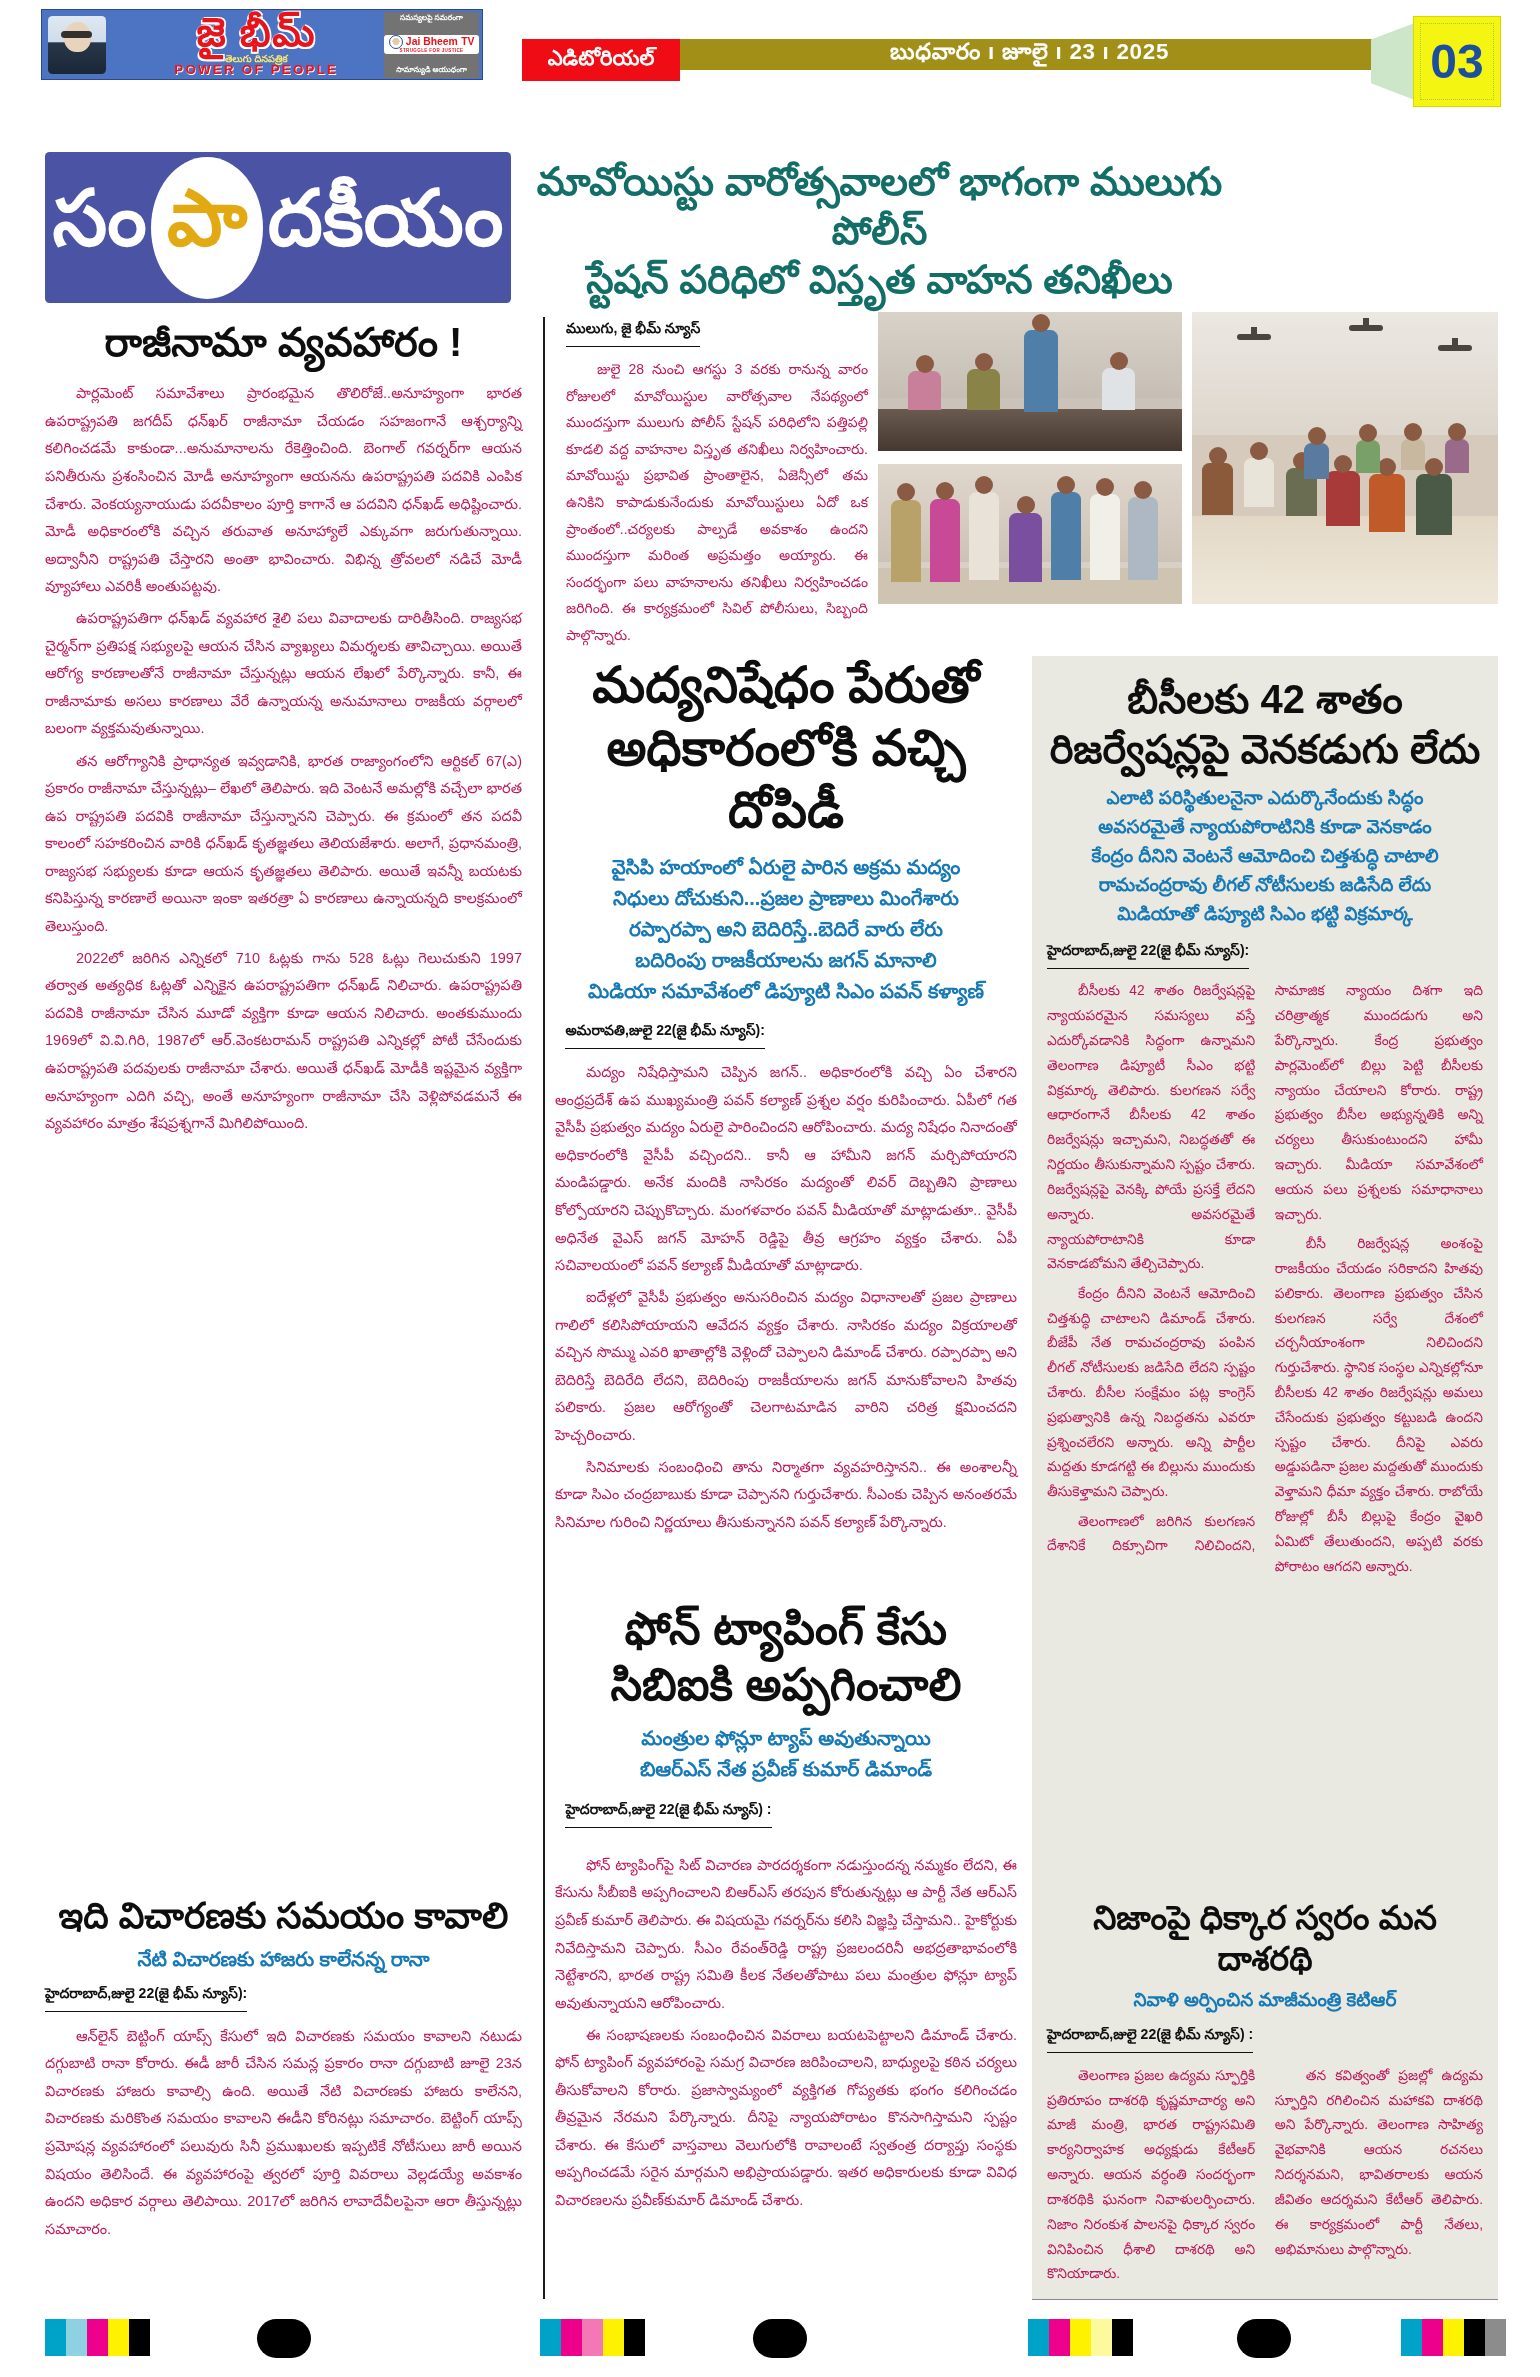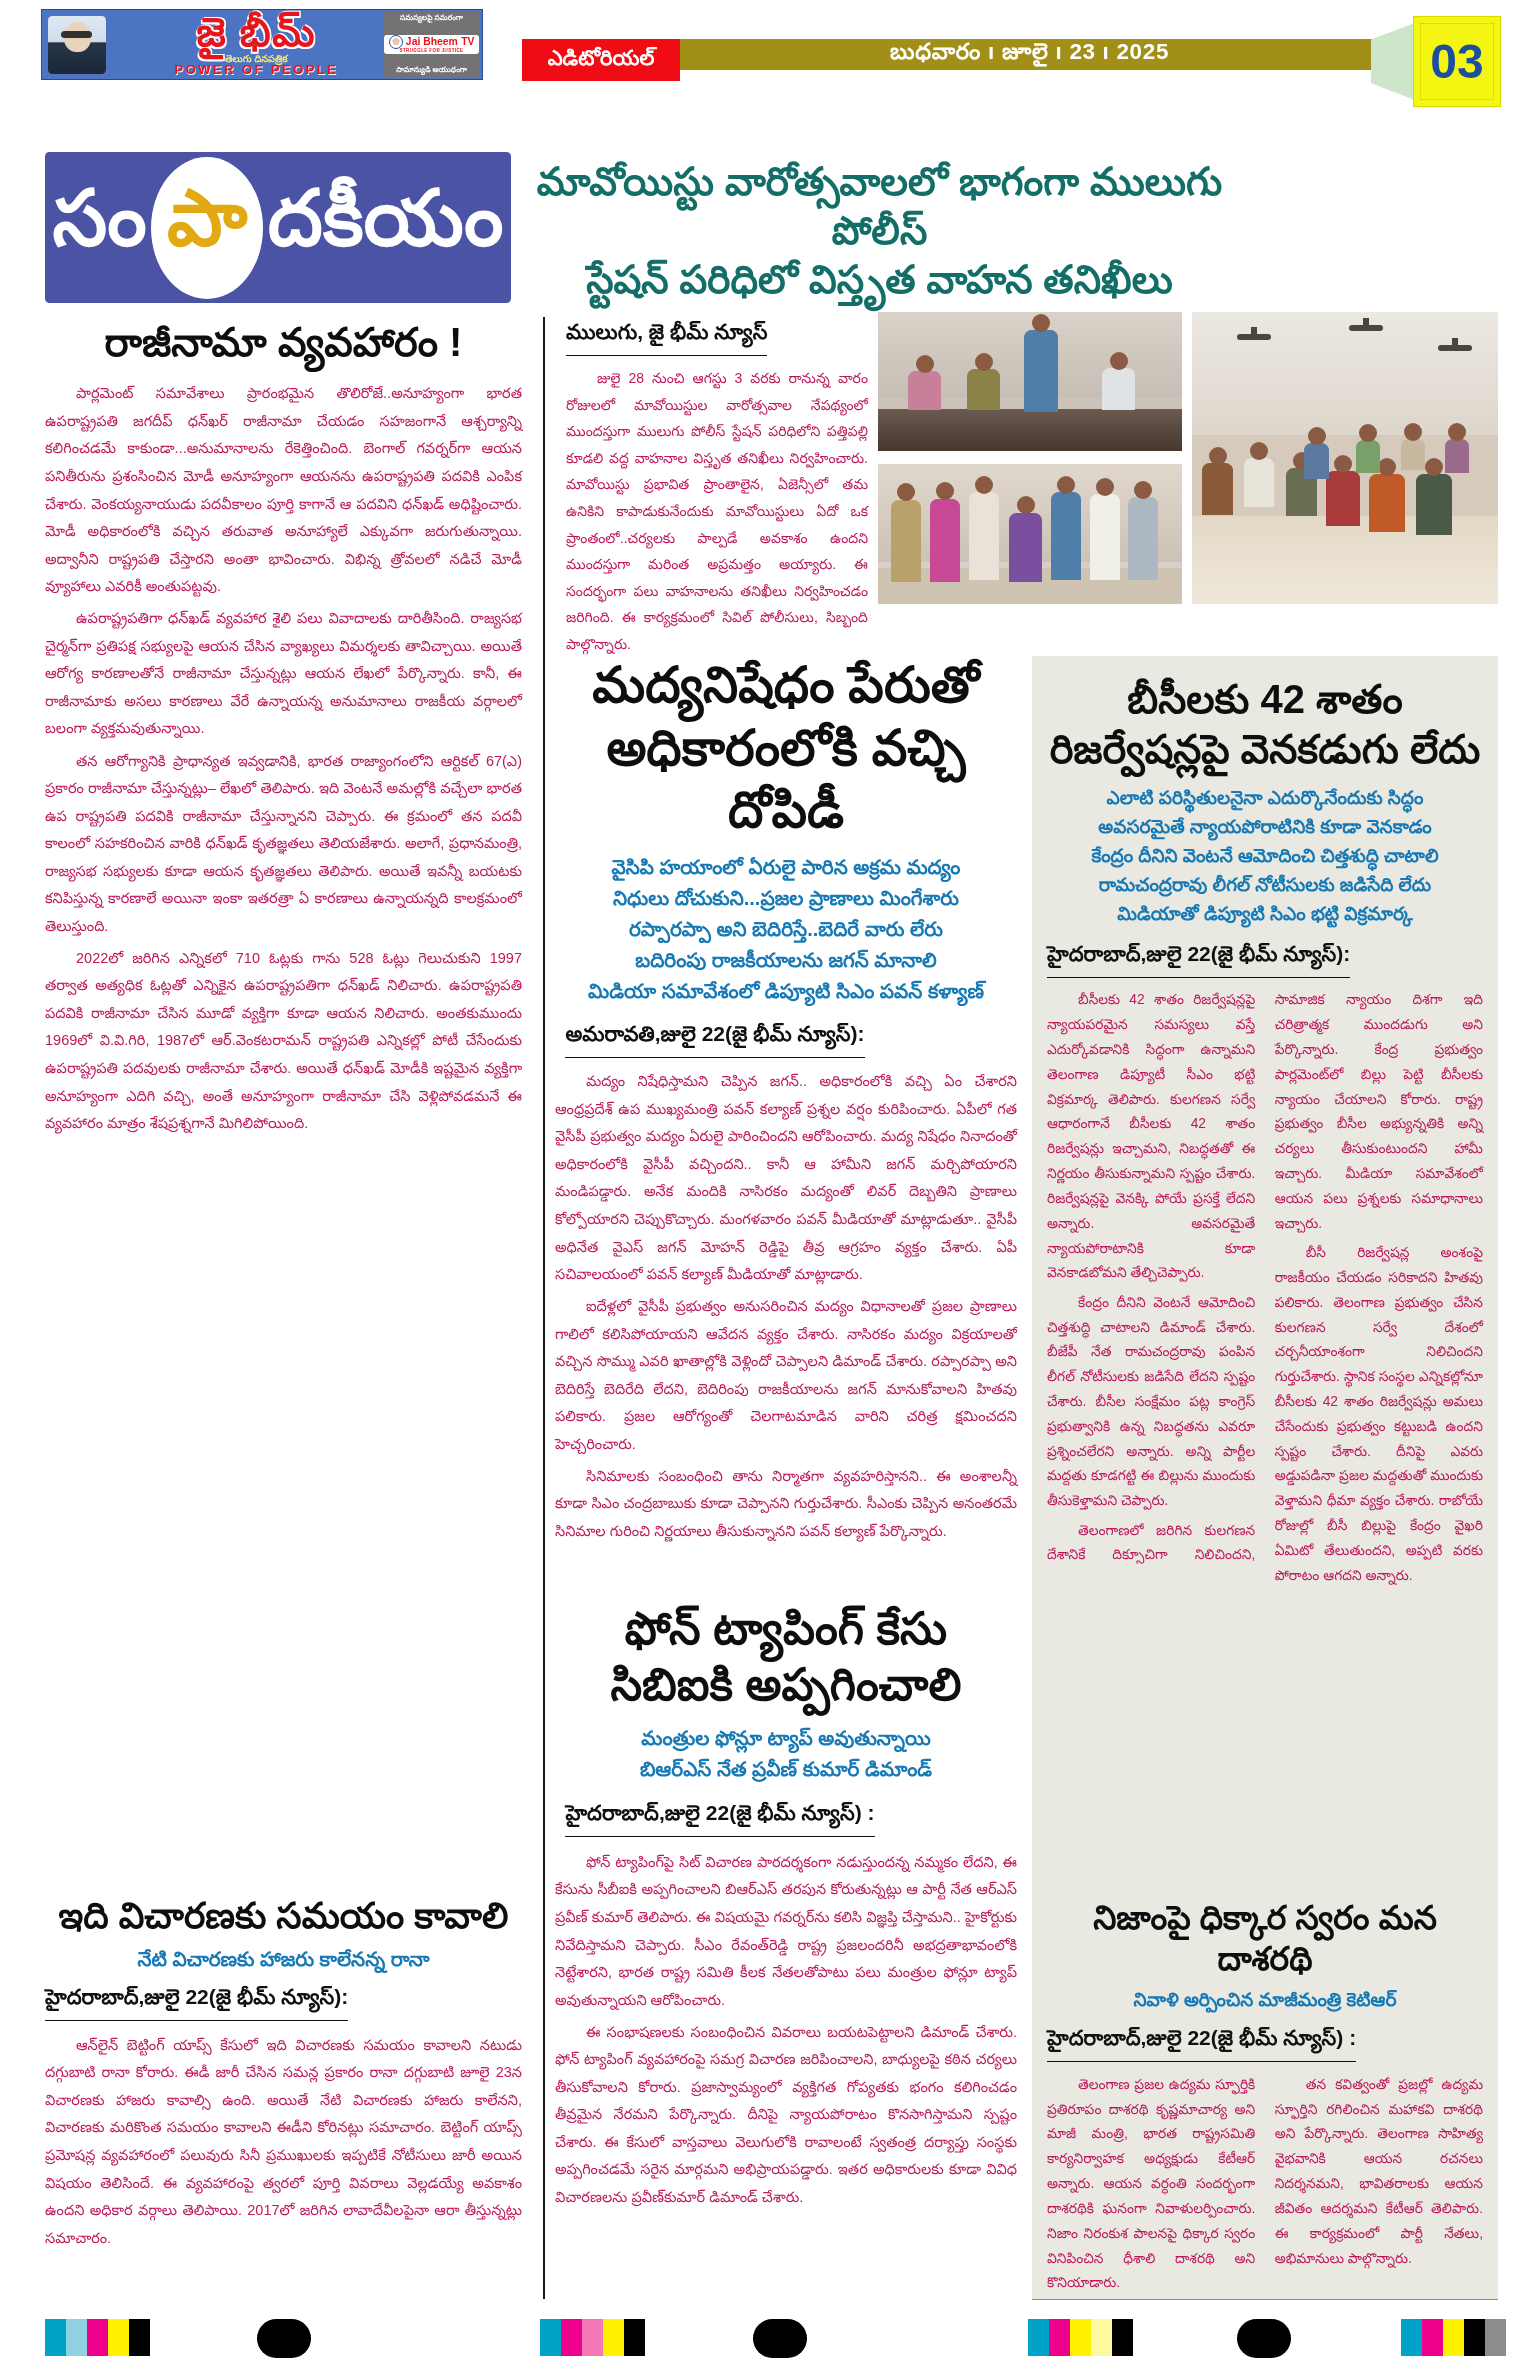--- a/index.html
+++ b/index.html
@@ -45,21 +45,21 @@
             display:flex;align-items:center;justify-content:center;}
   .mast-text{font-size:78px;font-weight:900;color:#ffffff;display:flex;align-items:center;}
   .mast-oval{width:112px;height:142px;background:#ffffff;border-radius:50%;display:flex;align-items:center;
             justify-content:center;margin:0 4.5px;color:#e2a912;}
   
   .vrule{position:absolute;width:1.5px;background:#1a1a1a;}
   
   .headline{font-weight:900;color:#0e0e0e;text-align:center;line-height:1.25;}
   .teal{color:#136e68;}
   .subheads{color:#1779b5;font-weight:700;text-align:center;font-size:20px;line-height:1.55;}
-  .byline{font-weight:800;font-size:21px;color:#101010;border-bottom:1.5px solid #101010;
+  .byline{font-weight:800;font-size:14px;color:#101010;border-bottom:1.5px solid #101010;
           display:inline-block;padding-bottom:6px;}
   .bodytxt{font-size:14.5px;line-height:1.9;text-align:justify;color:#be185d;}
   .bodytxt p{margin:0 0 4.5px 0;text-indent:31px;}
   .twocol{column-count:2;column-gap:19.4px;font-size:13.8px;line-height:1.8;}
   .graybox{left:1032px;top:656px;width:466px;height:1643px;background:#e9e9e2;border-bottom:0.7px solid #8a8a8a;}
   
   .photo{position:absolute;overflow:hidden;background:#cbc3ba;}
   .photo .wall{position:absolute;left:0;top:0;right:0;height:62%;background:linear-gradient(180deg,#d8d2c9,#c6beb4);}
   .photo .table{position:absolute;left:0;bottom:0;right:0;height:30%;background:linear-gradient(180deg,#6a5a50,#46382f);}
   .person{position:absolute;border-radius:7.5px 7.5px 0 0;}
@@ -211,21 +211,21 @@
 <div class="abs" style="left:555px;top:1601px;width:462px;">
   <div class="headline" style="font-size:45px;">
     <div>ఫోన్ ట్యాపింగ్ కేసు</div>
     <div>సిబిఐకి అప్పగించాలి</div>
   </div>
   <div class="subheads" style="margin-top:9px;">
     <div>మంత్రుల ఫోన్లూ ట్యాప్ అవుతున్నాయి</div>
     <div>బిఆర్ఎస్ నేత ప్రవీణ్ కుమార్ డిమాండ్</div>
   </div>
   <div style="margin-top:16.4px;margin-left:10.4px;"><span class="byline">హైదరాబాద్,జులై 22(జై భీమ్ న్యూస్) :</span></div>
-  <div class="bodytxt" style="margin-top:12px;">
+  <div class="bodytxt" style="margin-top:24px;">
     <p>ఫోన్ ట్యాపింగ్‌పై సిట్ విచారణ పారదర్శకంగా నడుస్తుందన్న నమ్మకం లేదని, ఈ కేసును సీబీఐకి అప్పగించాలని బిఆర్ఎస్ తరపున కోరుతున్నట్లు ఆ పార్టీ నేత ఆర్ఎస్ ప్రవీణ్ కుమార్ తెలిపారు. ఈ విషయమై గవర్నర్‌ను కలిసి విజ్ఞప్తి చేస్తామని.. హైకోర్టుకు నివేదిస్తామని చెప్పారు. సీఎం రేవంత్‌రెడ్డి రాష్ట్ర ప్రజలందరినీ అభద్రతాభావంలోకి నెట్టేశారని, భారత రాష్ట్ర సమితి కీలక నేతలతోపాటు పలు మంత్రుల ఫోన్లూ ట్యాప్ అవుతున్నాయని ఆరోపించారు.</p>
     <p>ఈ సంభాషణలకు సంబంధించిన వివరాలు బయటపెట్టాలని డిమాండ్ చేశారు. ఫోన్ ట్యాపింగ్ వ్యవహారంపై సమగ్ర విచారణ జరిపించాలని, బాధ్యులపై కఠిన చర్యలు తీసుకోవాలని కోరారు. ప్రజాస్వామ్యంలో వ్యక్తిగత గోప్యతకు భంగం కలిగించడం తీవ్రమైన నేరమని పేర్కొన్నారు. దీనిపై న్యాయపోరాటం కొనసాగిస్తామని స్పష్టం చేశారు. ఈ కేసులో వాస్తవాలు వెలుగులోకి రావాలంటే స్వతంత్ర దర్యాప్తు సంస్థకు అప్పగించడమే సరైన మార్గమని అభిప్రాయపడ్డారు. ఇతర అధికారులకు కూడా వివిధ విచారణలను ప్రవీణ్‌కుమార్ డిమాండ్ చేశారు.</p>
   </div>
 </div>
 
 <div class="abs graybox"></div>
 
 <div class="abs" style="left:1047px;top:674px;width:436px;">
   <div class="headline" style="font-size:40px;">
     <div>బీసీలకు 42 శాతం</div>

